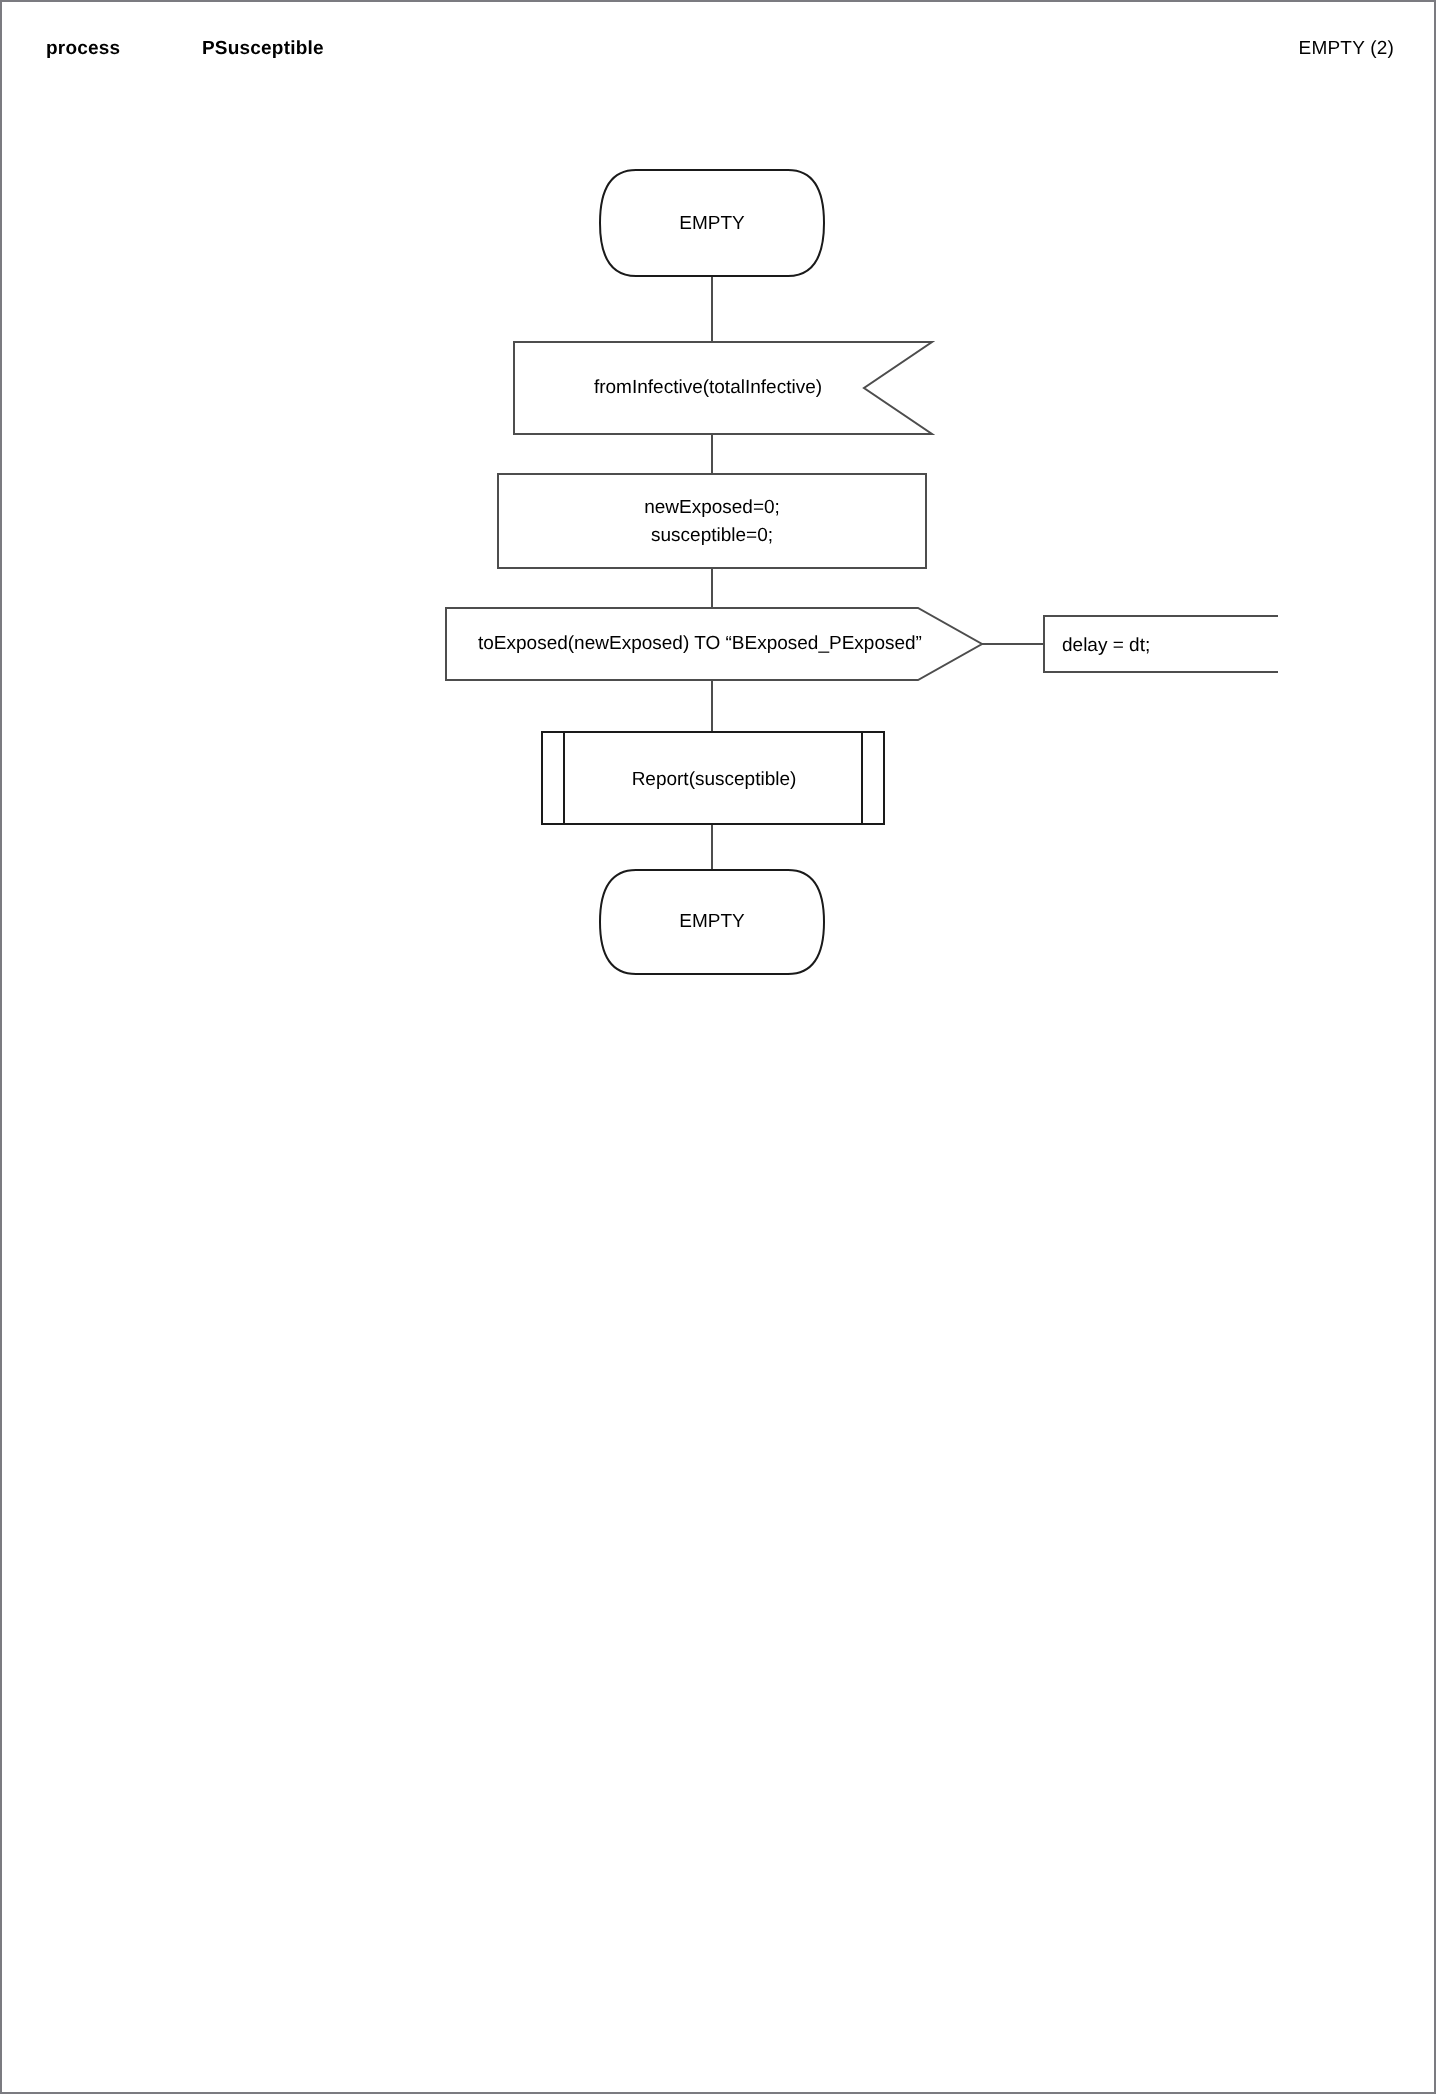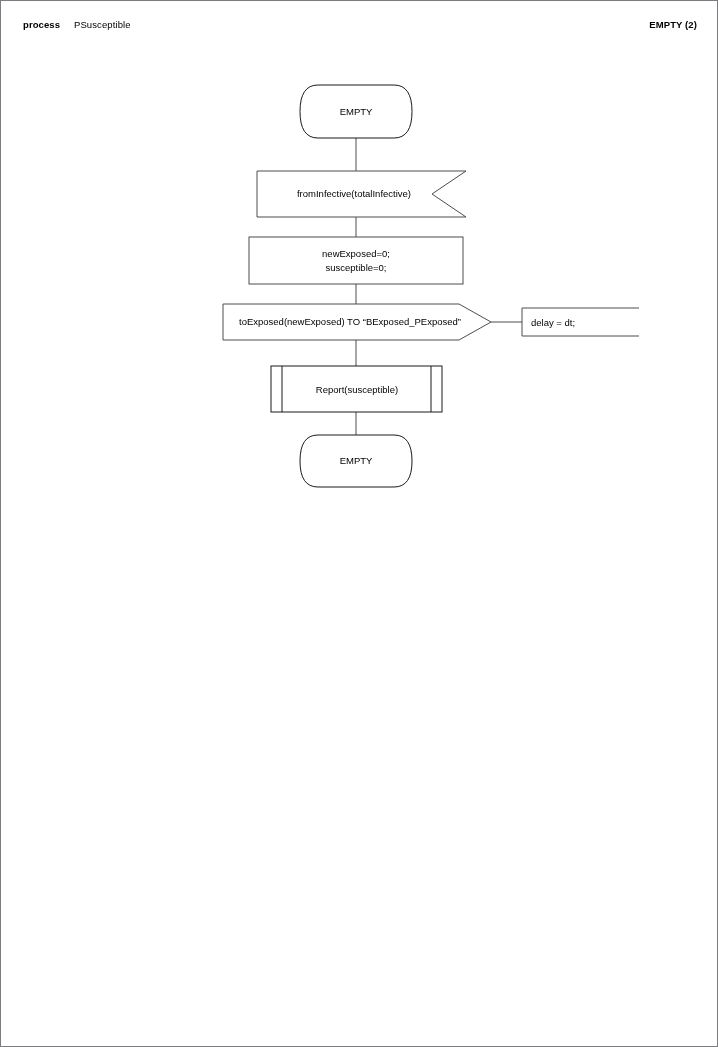--- a/index.html
+++ b/index.html
@@ -36,28 +36,28 @@
     letter-spacing: 0.1px;
     white-space: nowrap;
     line-height: 12px;
   }
   #hdr-kind {
     left: 22px;
     top: 18px;
     font-weight: bold;
   }
   #hdr-name {
-    left: 73px;
+    left: 100px;
     top: 18px;
-    font-weight: normal;
+    font-weight: bold;
   }
   #hdr-right {
     right: 22px;
     top: 18px;
-    font-weight: bold;
+    font-weight: normal;
     text-align: right;
   }
   
   #diagram {
     position: absolute;
     left: 0;
     top: 0;
     width: 718px;
     height: 1047px;
     margin-top: 44px;

